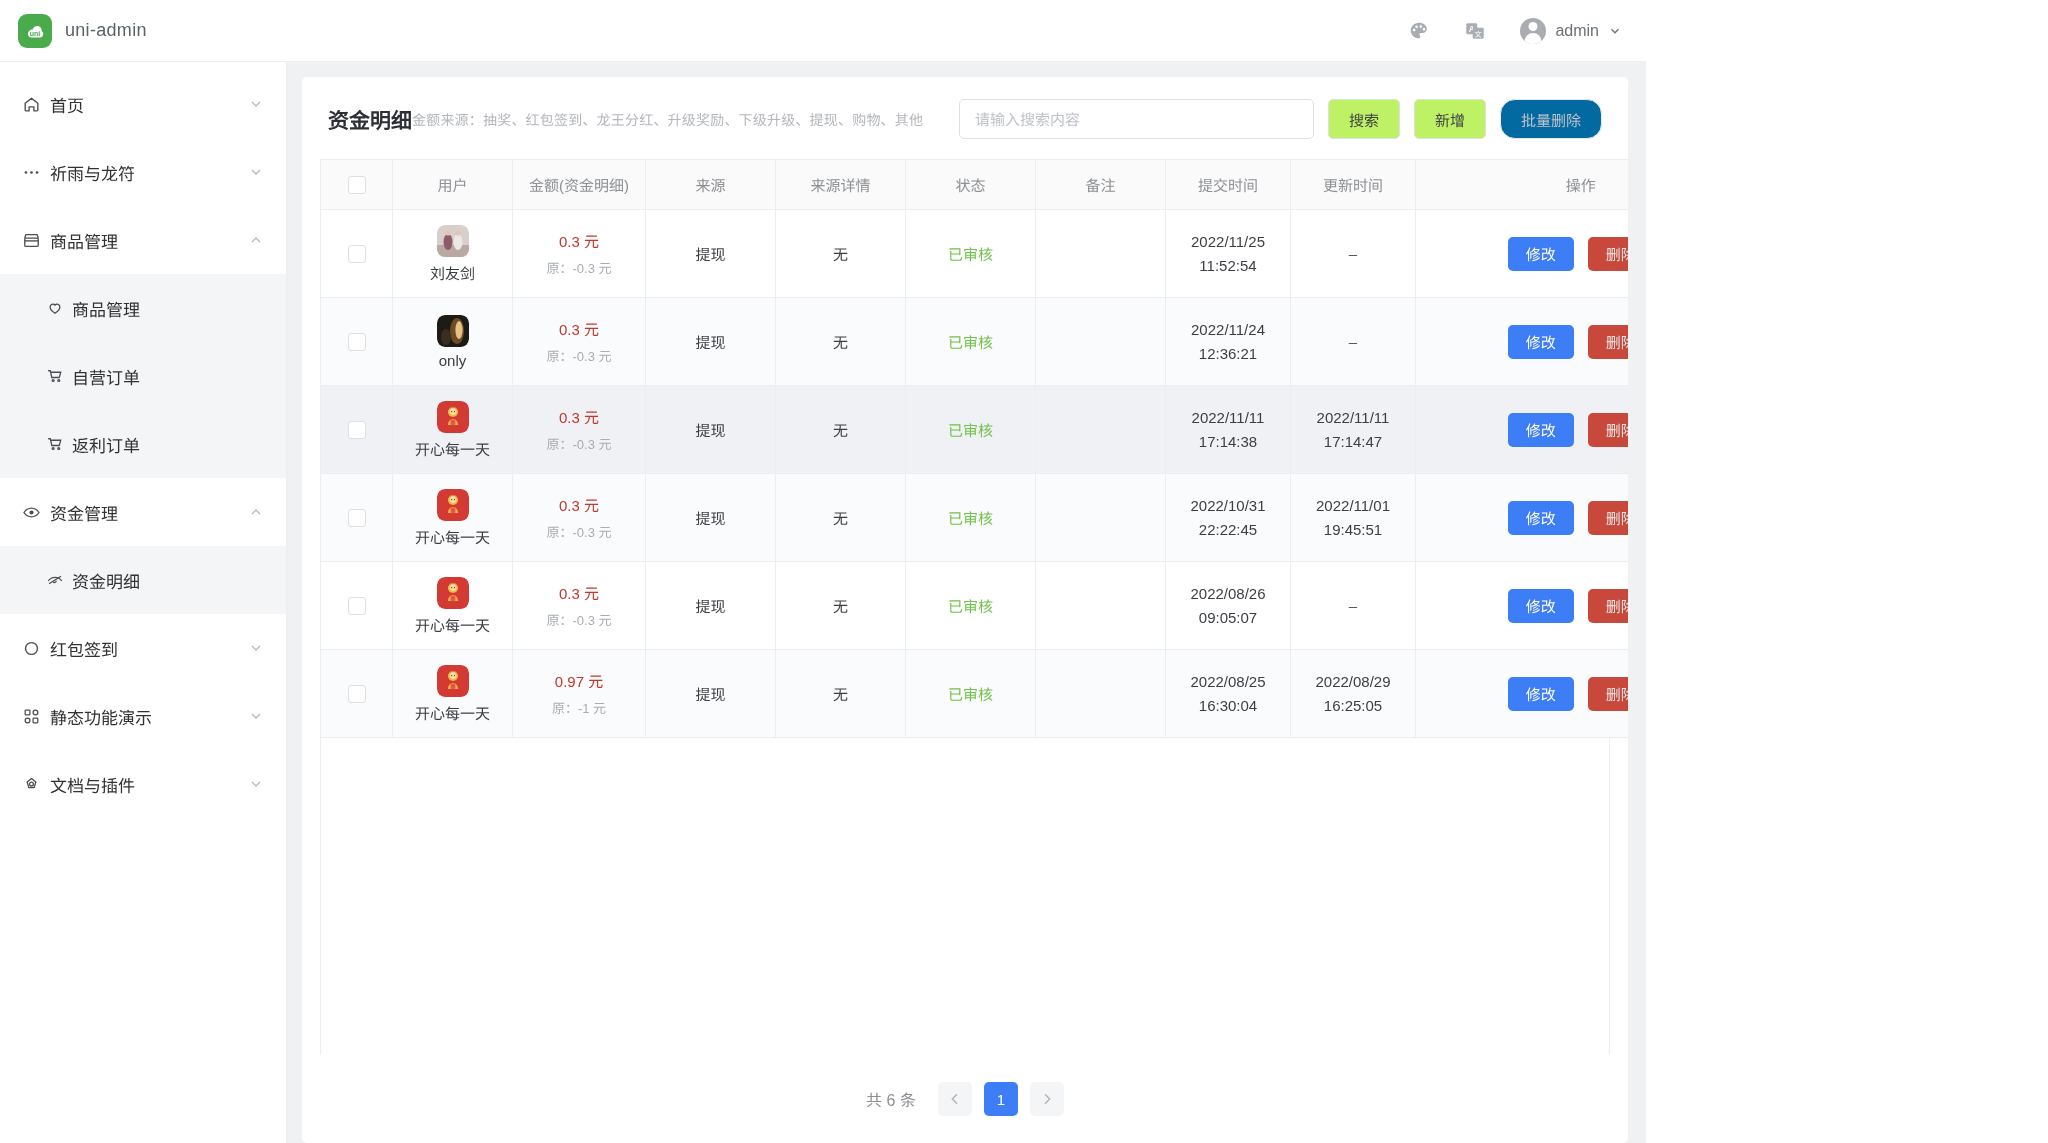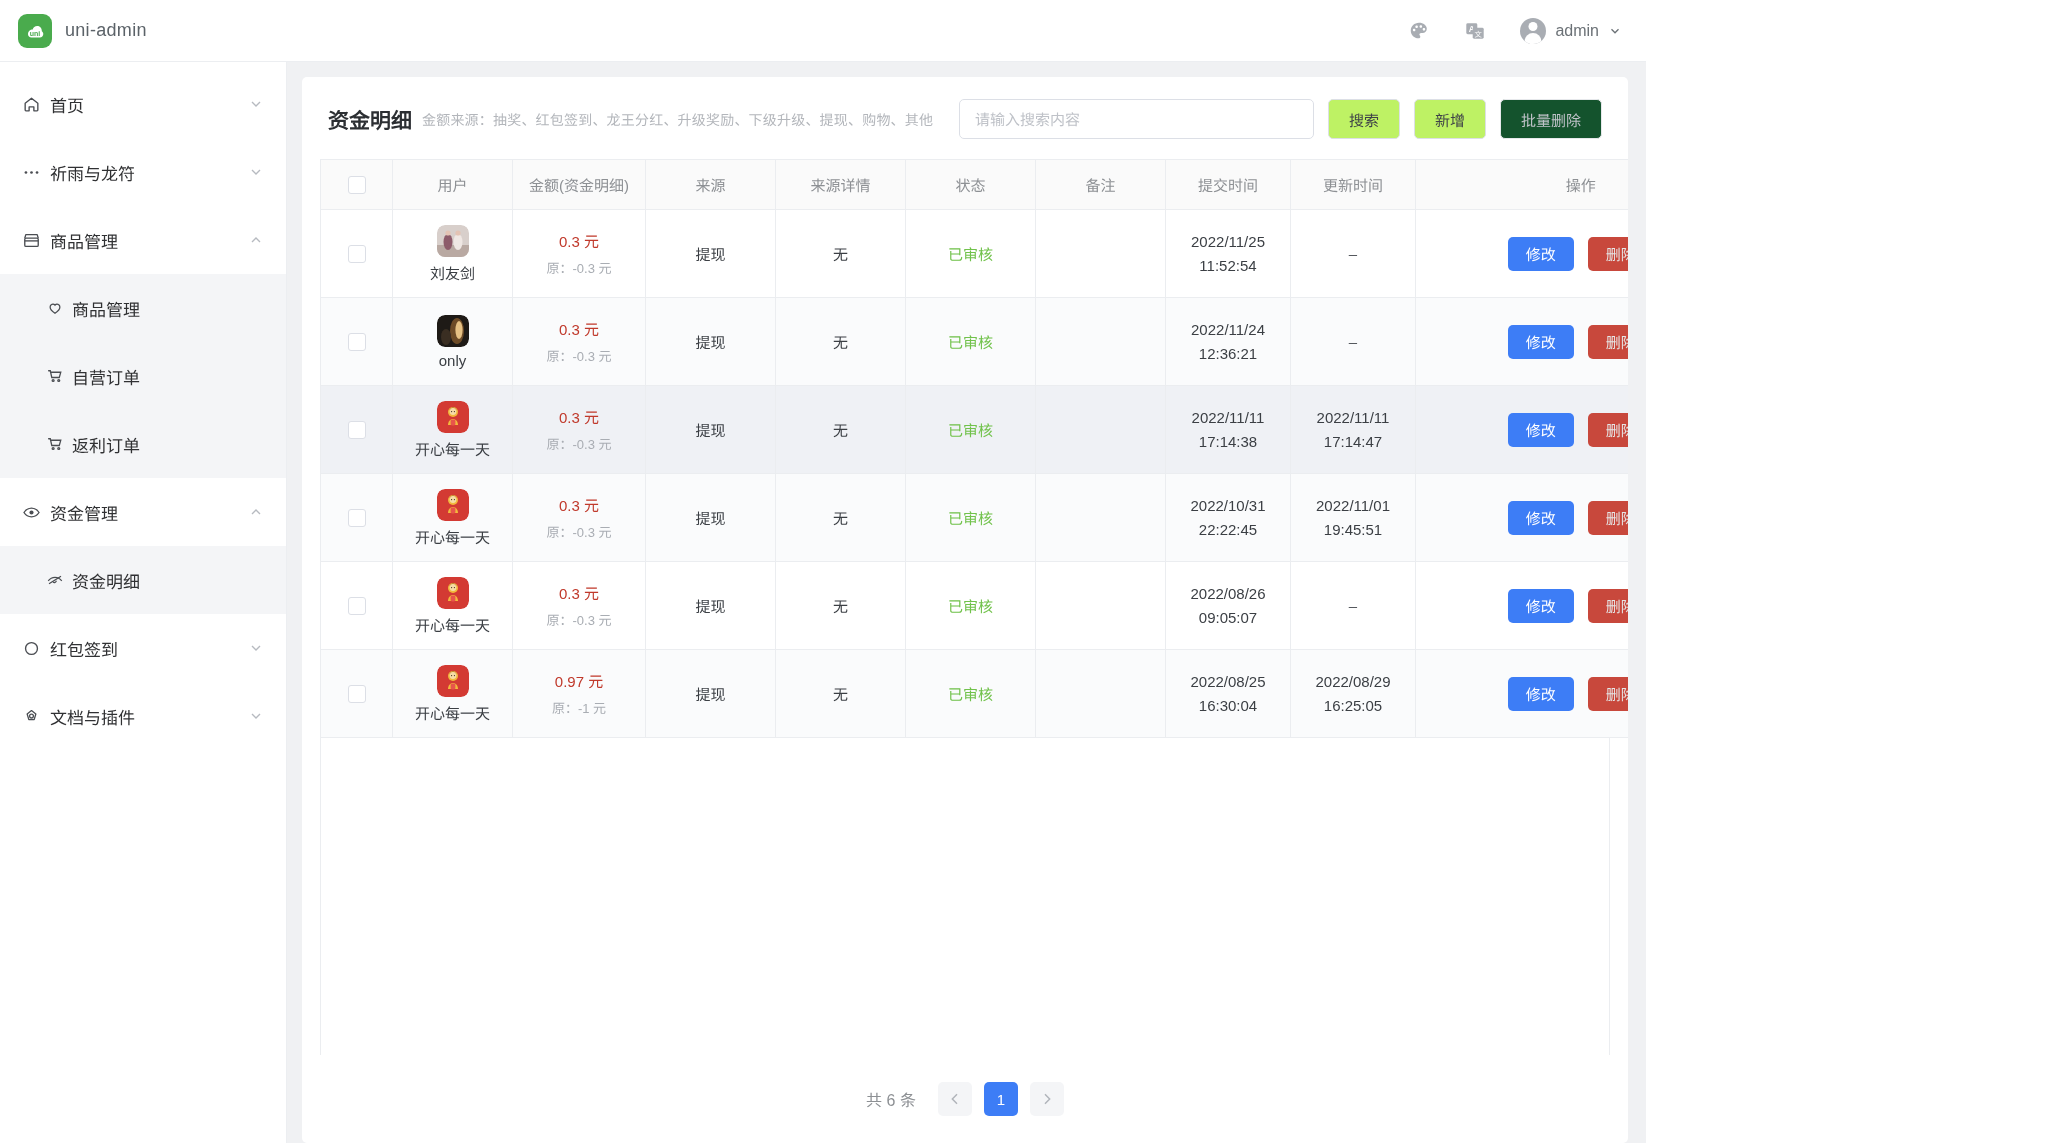--- a/index.html
+++ b/index.html
@@ -78,34 +78,34 @@
   .card {
     background: #ffffff; border-radius: 5px;
     flex: 1; display: flex; flex-direction: column;
     min-height: 0; overflow: hidden;
   }
   .card-head {
     display: flex; align-items: center;
     padding: 22px 26px 20px 26px;
   }
   .card-title { font-size: 21px; font-weight: bold; color: #2c2f33; }
-  .card-sub { font-size: 14px; color: #b3b6bb; margin-left: 10px; letter-spacing: .2px; }
+  .card-sub { font-size: 14px; color: #b3b6bb; margin-left: 0; letter-spacing: .2px; }
   .head-tools { margin-left: auto; display: flex; align-items: center; gap: 14px; }
   .search-input {
     width: 355px; height: 40px; border: 1px solid #dcdfe6; border-radius: 5px;
     padding: 8px 15px; font-size: 15px; color: #606266; background: #fff;
     font-family: inherit;
   }
   .search-input::placeholder { color: #bfc2c8; }
   .btn {
     height: 40px; padding: 0 20px; border-radius: 5px;
     border: 1px solid #dcdfe6; background: #bef264; color: #3f4348;
     font-size: 15px; cursor: pointer; font-family: inherit;
   }
-  .btn.disabled { color: #bfc2c8; background: #14532d; border-color: #e6e8eb; cursor: not-allowed; }
+  .btn.disabled { color: #bfc2c8; background: #0369a1; border-color: #e6e8eb; cursor: not-allowed; border-radius: 15px; }
 
   
   .table-wrap { flex: 1; min-height: 0; padding: 0 18px; display: flex; flex-direction: column; }
   table.grid { width: 100%; border-collapse: collapse; table-layout: fixed; }
   table.grid th, table.grid td {
     border-bottom: 1px solid #ebedf0;
     border-right: 1px solid #ebedf0;
     text-align: center; vertical-align: middle;
   }
   table.grid th:last-child, table.grid td:last-child { border-right: none; }
@@ -312,20 +312,36 @@
         </span>
         <span class="mi-label">红包签到</span>
         <span class="mi-arrow">
           <svg width="16" height="16" viewBox="0 0 24 24" fill="none" stroke="currentColor" stroke-width="2">
               <path d="M6 9l6 6 6-6"></path>
             </svg>
         </span>
       </div>
 
 
+      <div class="menu-item">
+        <span class="mi-icon">
+          <svg width="19" height="19" viewBox="0 0 24 24" fill="none" stroke="currentColor" stroke-width="1.6">
+              <rect x="4" y="4" width="6" height="6" rx="1"></rect>
+              <rect x="14" y="4" width="6" height="6" rx="3"></rect>
+              <rect x="4" y="14" width="6" height="6" rx="3"></rect>
+              <rect x="14" y="14" width="6" height="6" rx="1"></rect>
+            </svg>
+        </span>
+        <span class="mi-label">静态功能演示</span>
+        <span class="mi-arrow">
+          <svg width="16" height="16" viewBox="0 0 24 24" fill="none" stroke="currentColor" stroke-width="2">
+              <path d="M6 9l6 6 6-6"></path>
+            </svg>
+        </span>
+      </div>
 
       <div class="menu-item">
         <span class="mi-icon">
           <svg width="19" height="19" viewBox="0 0 24 24" fill="none" stroke="currentColor" stroke-width="1.6" stroke-linejoin="round">
               <path d="M12 4.5l5.5 4.3-2.1 7H8.6l-2.1-7z"></path>
               <circle cx="12" cy="11.5" r="2.4"></circle>
             </svg>
         </span>
         <span class="mi-label">文档与插件</span>
         <span class="mi-arrow">

